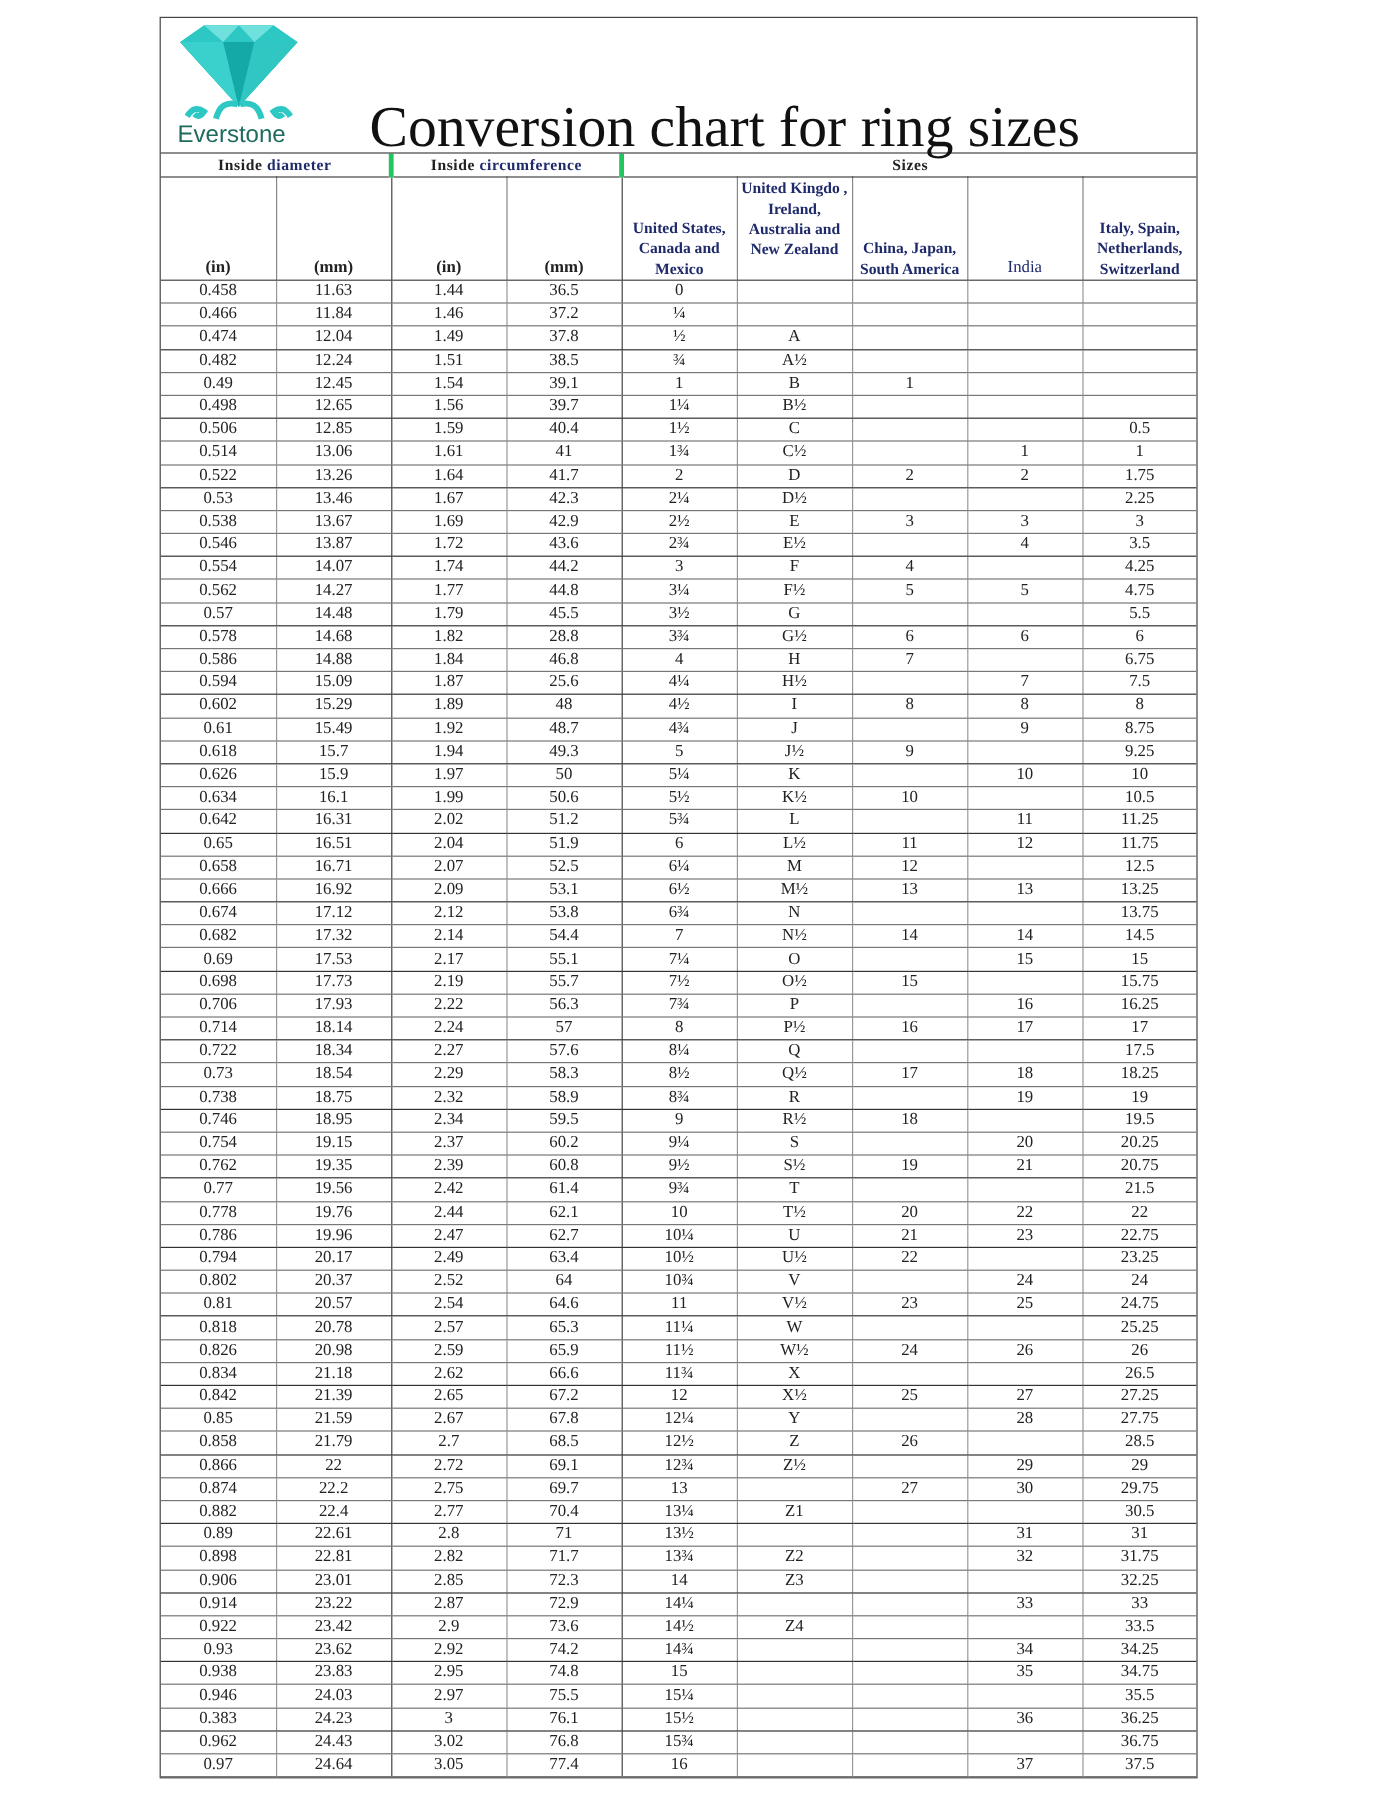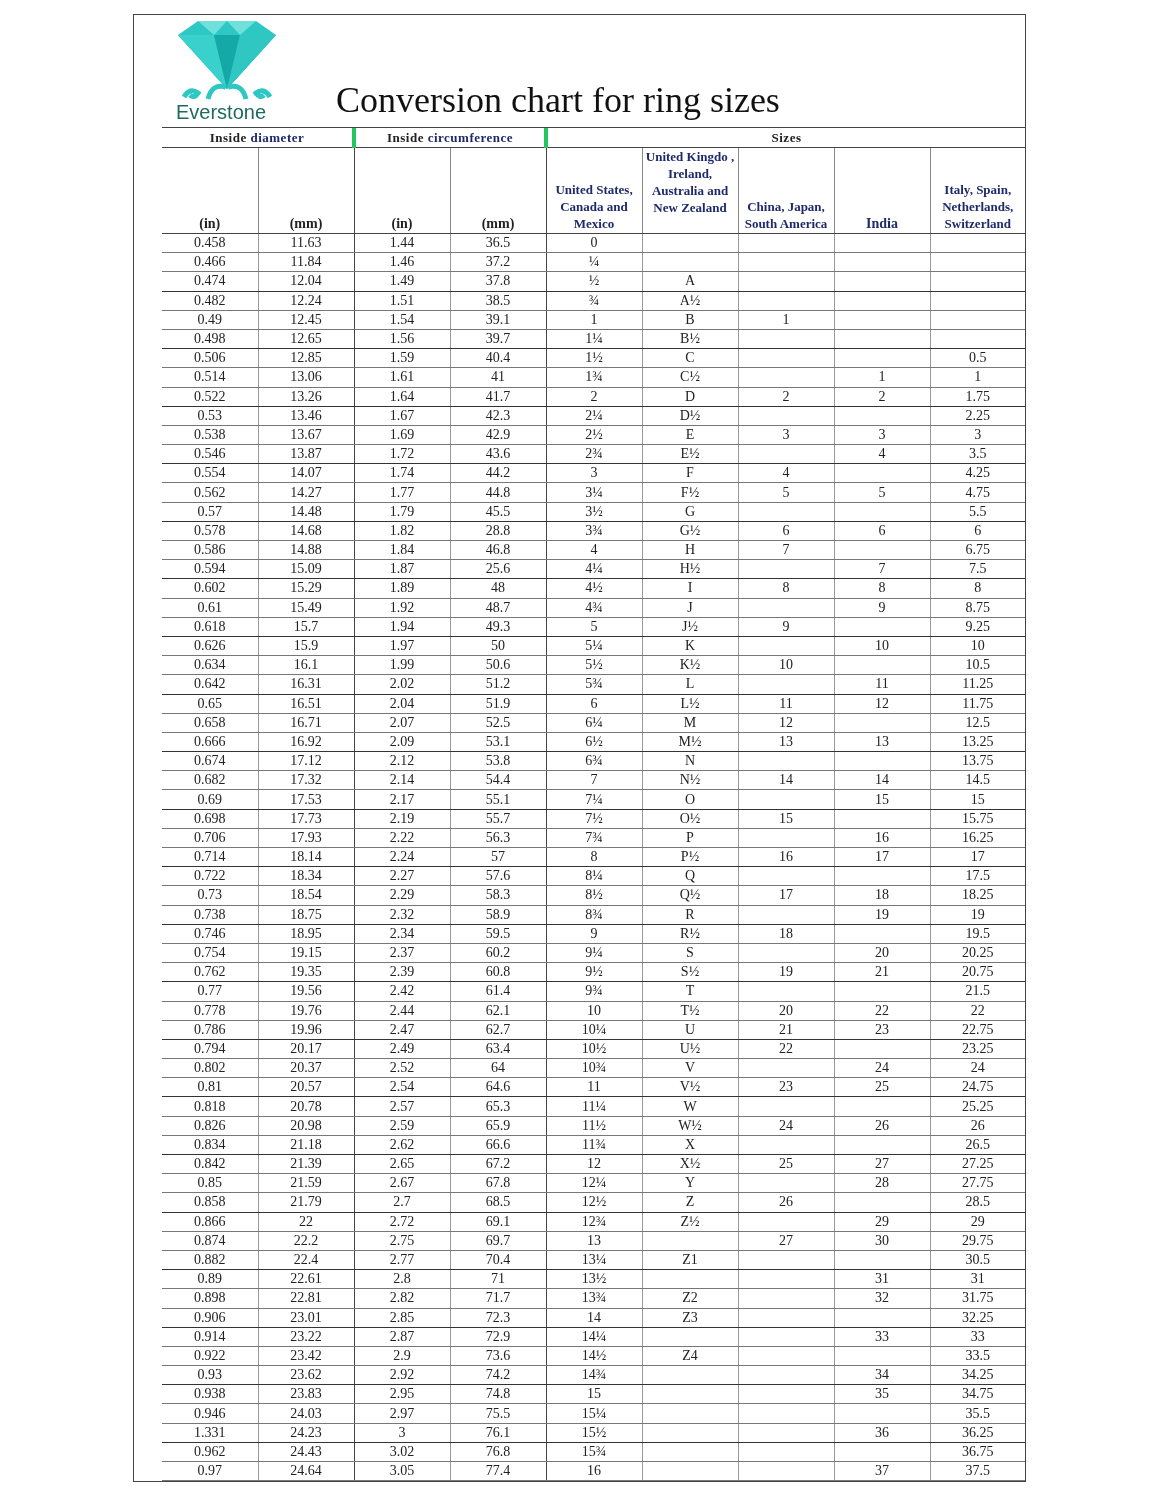--- a/index.html
+++ b/index.html
@@ -1,29 +1,29 @@
 <!DOCTYPE html>
 <html><head>
 <meta charset="utf-8">
 <style>
   html, body { margin:0; padding:0; background:#ffffff; }
   body { width:1159px; height:1500px; position:relative; font-family:"Liberation Serif", serif; }
-  .sheet { position:absolute; left:133px; top:14px; width:863px; border:1px solid #444; background:#fff;padding-left:28px; }
+  .sheet { position:absolute; left:133px; top:14px; width:863px; border:1px solid #444; background:#fff; }
   .title-area { position:relative; height:112px; border-bottom:1px solid #444; }
   .logo { position:absolute; left:2px; top:2px; width:126px; height:108px; }
   .logo svg { display:block; }
   .brand { position:absolute; left:14px; top:86px; font-family:"Liberation Sans", sans-serif; font-size:20px; color:#1e6b5e; }
-  .title { position:absolute; left:174px; top:64px; font-size:36px; color:#111; white-space:nowrap; }
+  .title { position:absolute; left:174px; top:64px; font-size:48px; color:#111; white-space:nowrap; }
   table { border-collapse:collapse; width:863px; table-layout:fixed; }
   td, th { padding:0; text-align:center; }
   .grp th { height:19px; font-size:13px; font-weight:bold; color:#222; border-bottom:1px solid #444; border-right:4px solid #22c55e; letter-spacing:0.5px; }
   .grp th .blue { color:#1f2a6b; }
   .sub th { height:84px; vertical-align:bottom; font-size:13px; font-weight:bold; color:#1f2a6b; border-right:1px solid #888; border-bottom:1px solid #444; line-height:17px; padding-bottom:1px; }
   .sub th.unit { color:#222; font-size:14px; }
-  .sub th.india { font-weight:bold; font-size:14px; color:#1f2a6b; }
+  .sub th.india { font-weight:normal; font-size:14px; color:#1f2a6b; }
   .sub th.uk { vertical-align:top; }
   tbody td { height:18.2px; font-size:14px; color:#222; border-right:1px solid #999; border-bottom:1px solid #777; line-height:18px; }
   tbody tr:nth-child(3n) td { border-bottom-color:#333; }
   .c-dia { border-right-color:#444 !important; }
   .c-circ { border-right-color:#444 !important; }
   td:last-child, th:last-child { border-right:none !important; }
 </style>
 </head>
 <body>
 
@@ -752,21 +752,21 @@
           <td class="c-dia">24.03</td>
           <td>2.97</td>
           <td class="c-circ">75.5</td>
           <td>15¼</td>
           <td></td>
           <td></td>
           <td></td>
           <td>35.5</td>
         </tr>
         <tr>
-          <td>1.331</td>
+          <td>0.383</td>
           <td class="c-dia">24.23</td>
           <td>3</td>
           <td class="c-circ">76.1</td>
           <td>15½</td>
           <td></td>
           <td></td>
           <td>36</td>
           <td>36.25</td>
         </tr>
         <tr>

